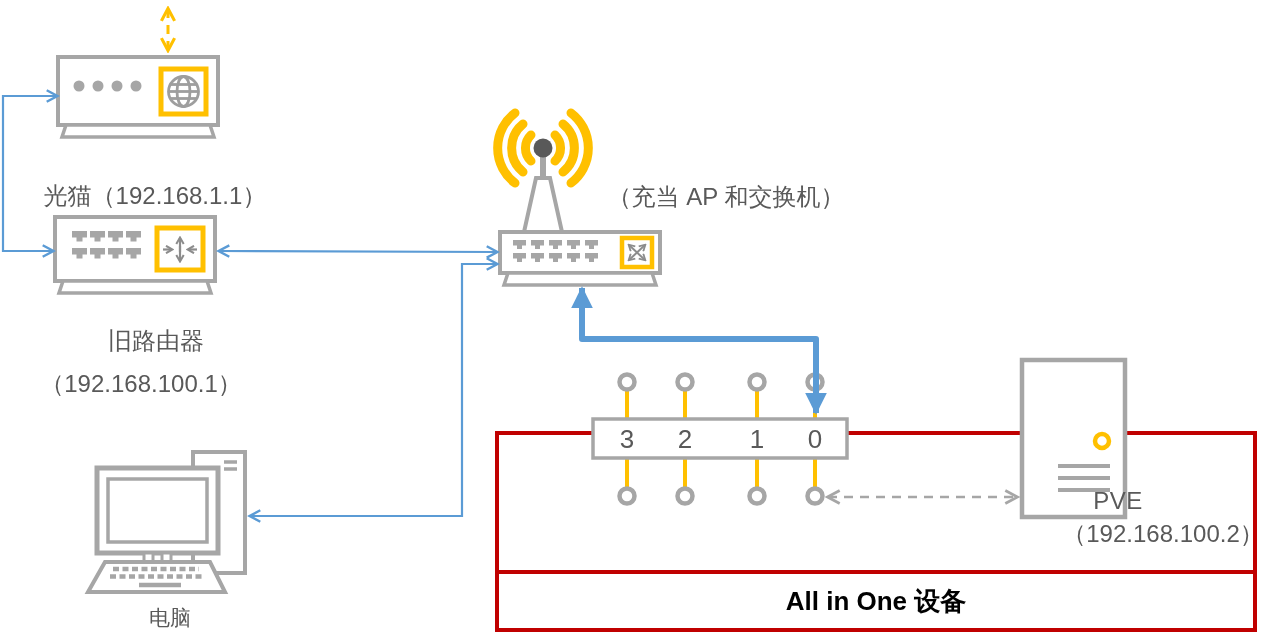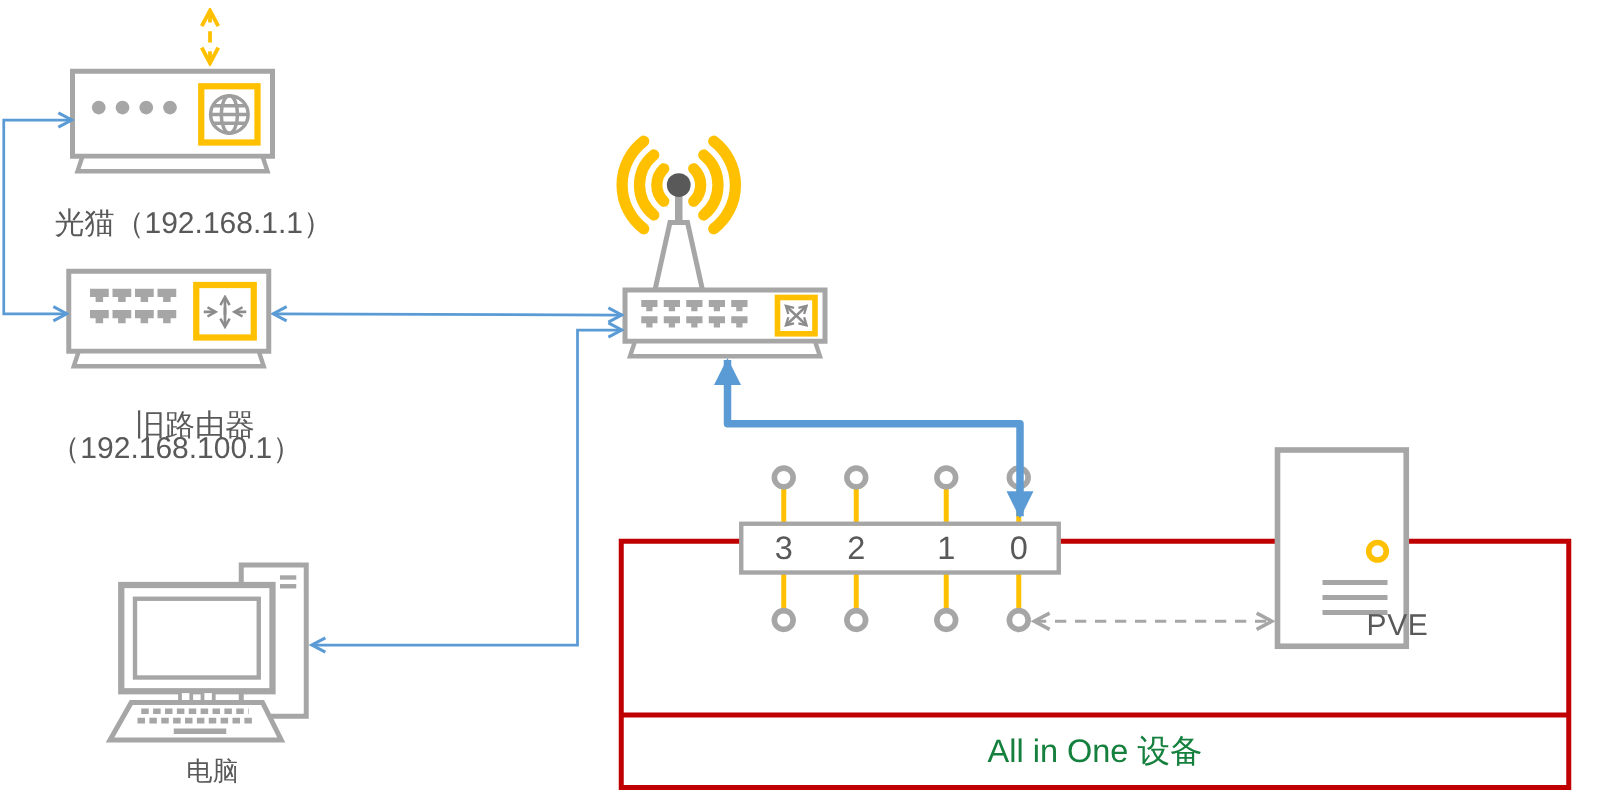--- a/index.html
+++ b/index.html
@@ -12,21 +12,21 @@
     position:absolute;transform:translate(-50%,-50%);
     color:#595959;font-size:24px;white-space:nowrap;text-align:center;line-height:1.25;
   }
   .label.latin{letter-spacing:.5px;}
   .port-num{
     position:absolute;transform:translate(-50%,-50%);
     color:#595959;font-size:26px;white-space:nowrap;
   }
   .aio{
     position:absolute;transform:translate(-50%,-50%);
-    color:#15803d;font-size:26px;font-weight:400;white-space:nowrap;
+    color:#000000;font-size:26px;font-weight:700;white-space:nowrap;
   }
 </style>
 </head>
 <body>
 
 <div class="stage">
 
 <svg width="1280" height="643" viewBox="0 0 1280 643">
   <defs>
     <marker id="openBlue" markerUnits="strokeWidth" markerWidth="6.5" markerHeight="6.5" viewBox="0 0 10 10" refX="8.2" refY="5" orient="auto-start-reverse">
@@ -194,29 +194,31 @@
     <path d="M219,251 L497,252" stroke="#5B9BD5" stroke-width="2.2" marker-start="url(#openBlue)" marker-end="url(#openBlue)"></path>
 
     <path d="M497,264 L462,264 L462,516 L250,516" stroke="#5B9BD5" stroke-width="2.2" marker-start="url(#openBlue)" marker-end="url(#openBlue)"></path>
 
     <path d="M582,288 L582,339 L816,339 L816,413" stroke="#5B9BD5" stroke-width="6" stroke-linejoin="round" marker-start="url(#triBlue)" marker-end="url(#triBlue)"></path>
 
     <path d="M828,497 L1017,497" stroke="#A6A6A6" stroke-width="2.5" stroke-dasharray="9 7" marker-start="url(#openGray)" marker-end="url(#openGray)"></path>
   </g>
 </svg>
 
-<div class="label" style="left:155px;top:179px">光猫（192.168.1.1）</div>
+<div class="label" style="left:155px;top:196px">光猫（192.168.1.1）</div>
 
 <div class="label" style="left:156px;top:341px">旧路由器</div>
-<div class="label" style="left:141px;top:359px">（192.168.100.1）</div>
-
+<div class="label" style="left:141px;top:384px">（192.168.100.1）</div>
+
+<div class="label" style="left:726px;top:197px">（充当 AP 和交换机）</div>
 
 <div class="label" style="left:170px;top:618px;font-size:21px">电脑</div>
 
 <div class="label latin" style="left:1118px;top:501px">PVE</div>
+<div class="label" style="left:1163px;top:534px">（192.168.100.2）</div>
 
 <div class="aio" style="left:876px;top:601px">All in One 设备</div>
 
 <div class="port-num" style="left:627px;top:439px">3</div>
 <div class="port-num" style="left:685px;top:439px">2</div>
 <div class="port-num" style="left:757px;top:439px">1</div>
 <div class="port-num" style="left:815px;top:439px">0</div>
 
 </div>
 

